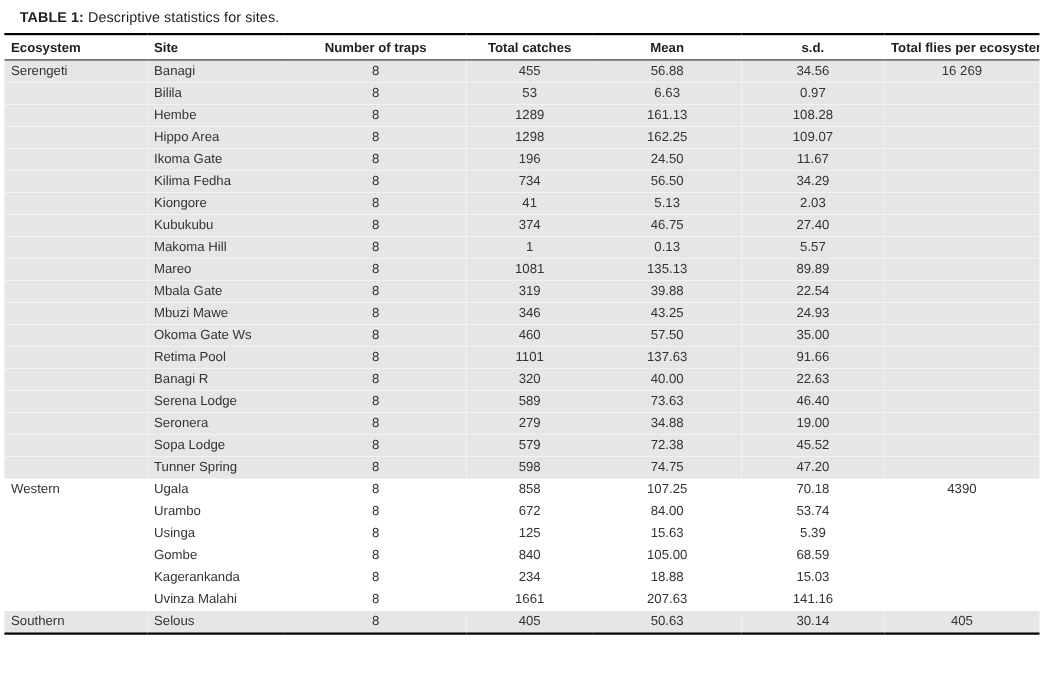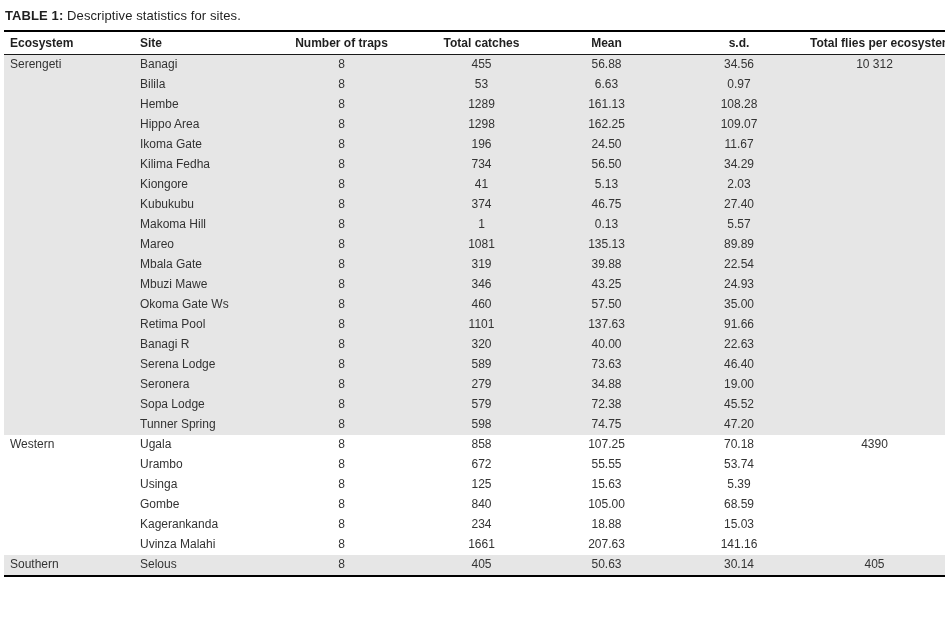--- a/index.html
+++ b/index.html
@@ -11,21 +11,21 @@
     font-family: "Liberation Sans", sans-serif;
     -webkit-font-smoothing: antialiased;
   }
   .page {
     padding: 6px 4px 0 4px;
     box-sizing: border-box;
   }
   .table-title {
     font-size: 13px;
     color: #1f1f1f;
-    margin: 2px 0 7px 1px;
+    margin: 2px 0 7px 14px;
     letter-spacing: 0.1px;
   }
   .table-title .t-label { font-weight: bold; }
   table.stats {
     border-collapse: collapse;
     table-layout: fixed;
     width: 941px;
     border-top: 2.5px solid #000;
     border-bottom: 2.5px solid #000;
   }
@@ -81,21 +81,21 @@
       </tr>
     </thead>
     <tbody>
         <tr class="shaded">
           <td class="al">Serengeti</td>
           <td class="al">Banagi</td>
           <td class="ac">8</td>
           <td class="ac">455</td>
           <td class="ac">56.88</td>
           <td class="ac">34.56</td>
-          <td class="ac">10 312</td>
+          <td class="ac">16 269</td>
         </tr>
         <tr class="shaded">
           <td class="al"></td>
           <td class="al">Bilila</td>
           <td class="ac">8</td>
           <td class="ac">53</td>
           <td class="ac">6.63</td>
           <td class="ac">0.97</td>
           <td class="ac"></td>
         </tr>
@@ -259,21 +259,21 @@
           <td class="ac">858</td>
           <td class="ac">107.25</td>
           <td class="ac">70.18</td>
           <td class="ac">4390</td>
         </tr>
         <tr>
           <td class="al"></td>
           <td class="al">Urambo</td>
           <td class="ac">8</td>
           <td class="ac">672</td>
-          <td class="ac">55.55</td>
+          <td class="ac">84.00</td>
           <td class="ac">53.74</td>
           <td class="ac"></td>
         </tr>
         <tr>
           <td class="al"></td>
           <td class="al">Usinga</td>
           <td class="ac">8</td>
           <td class="ac">125</td>
           <td class="ac">15.63</td>
           <td class="ac">5.39</td>

